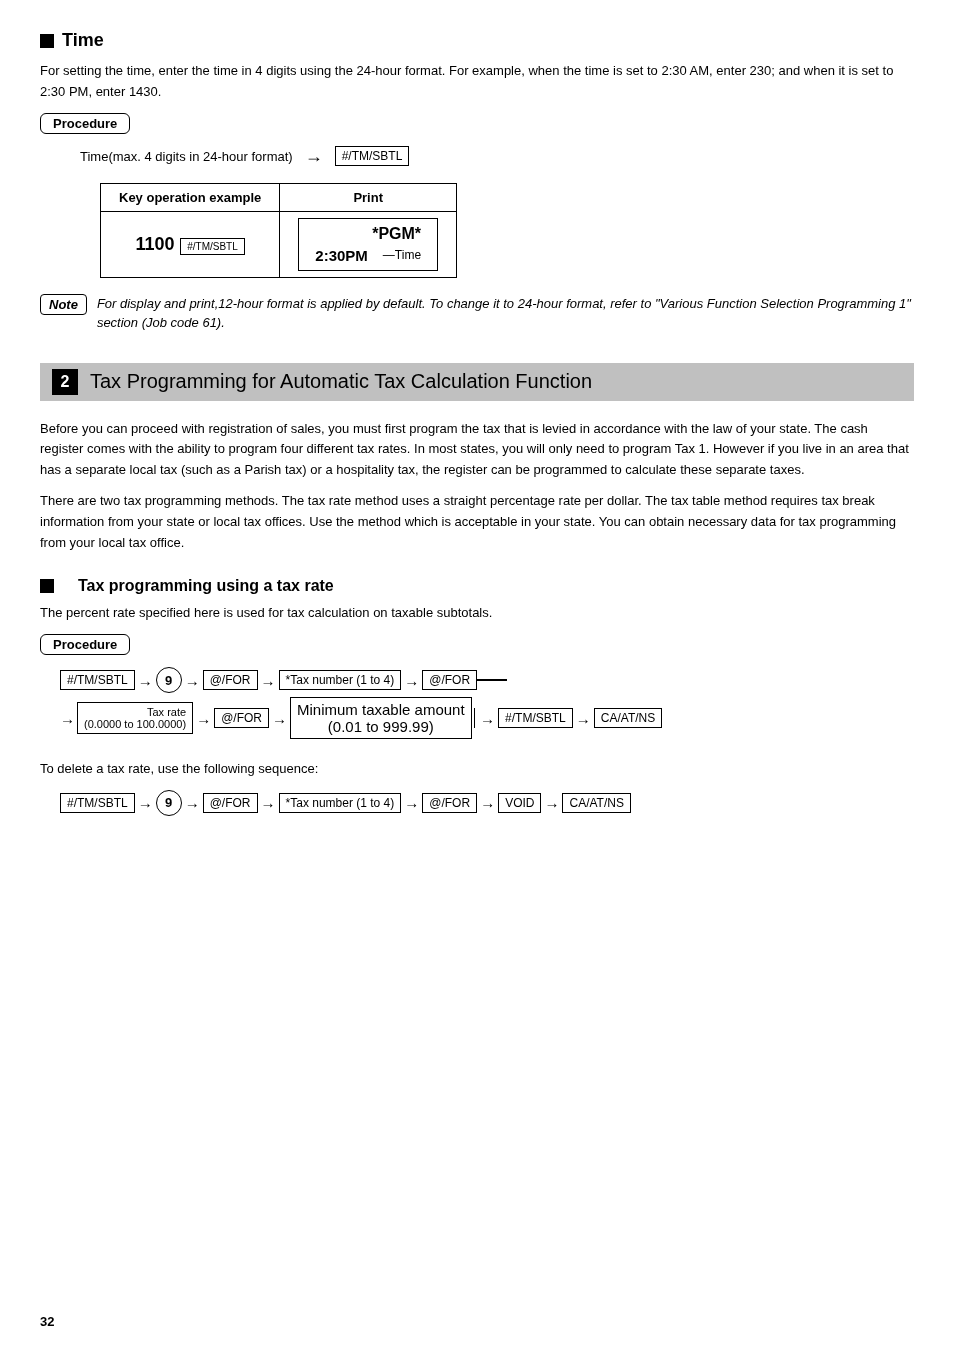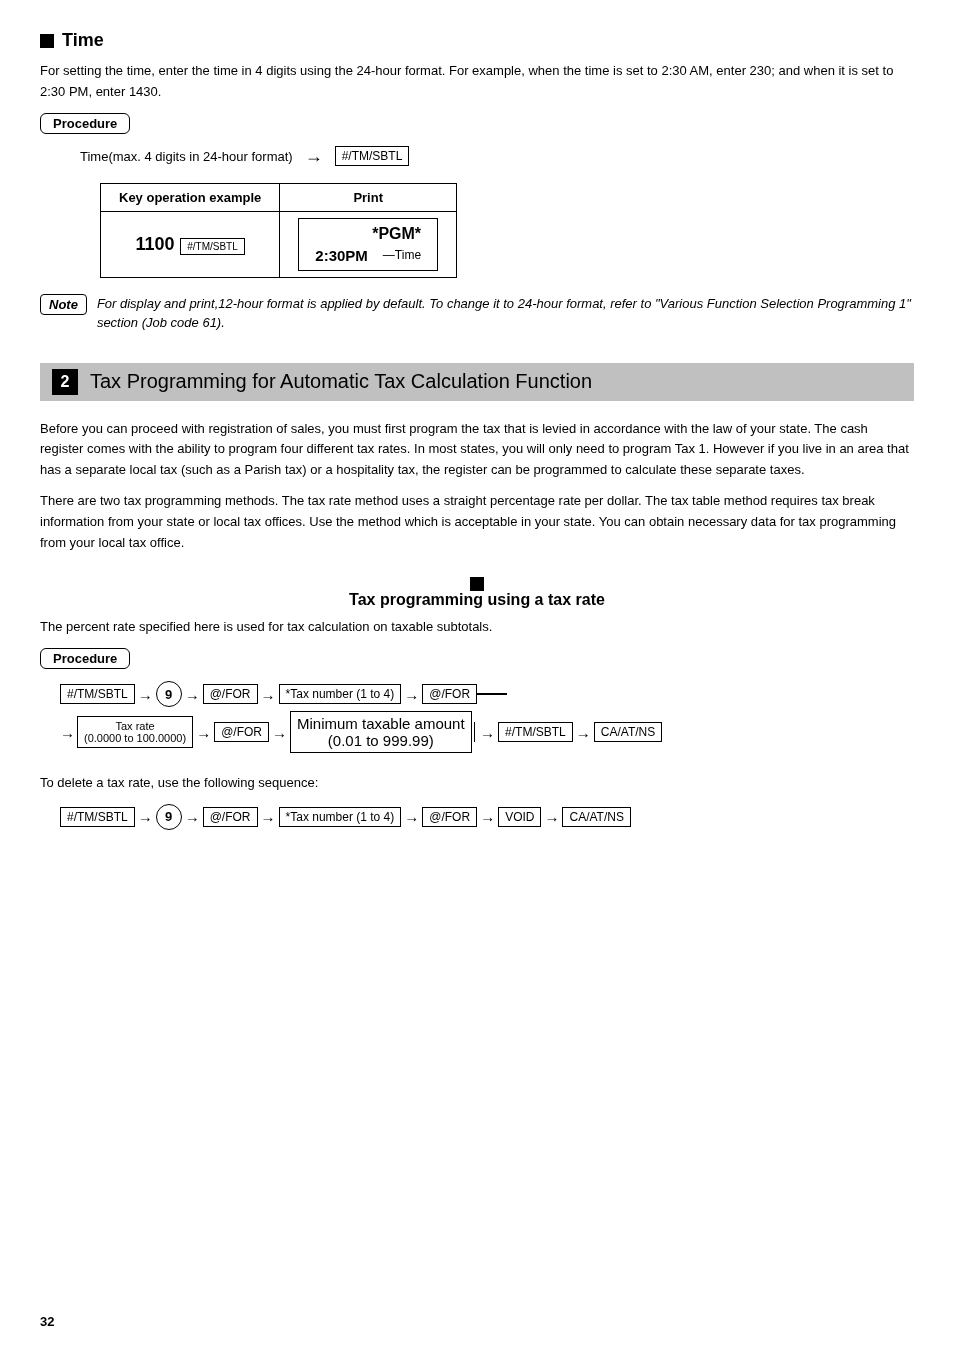--- a/index.html
+++ b/index.html
@@ -103,24 +103,23 @@
     }
     .section-2-title {
       font-size: 20px;
       font-weight: normal;
     }
 
     
     .subsection-heading {
       display: flex;
       align-items: center;
-      gap: 0;
+      gap: 24px;
       margin-bottom: 8px;
       margin-top: 24px;
-      flex-direction: column;
     }
     .subsection-heading .black-square {
       width: 14px;
       height: 14px;
       background: #000;
       display: inline-block;
       flex-shrink: 0;
     }
     .subsection-heading h3 {
       font-size: 16px;
@@ -309,21 +308,21 @@
             </div>
           </div>
         </div>
 
         <div style="margin-top:4px; position:relative; width:100%;">
 
 
           <div style="display:flex; align-items:center; gap:0; flex-wrap:nowrap;">
 
             <span style="font-size:15px; margin-right:2px;">→</span>
-            <span class="fi" style="font-size:11px; text-align:center; white-space:pre-line; padding:3px 6px;">Tax rate
+            <span class="fi" style="font-size:11px; text-align:right; white-space:pre-line; padding:3px 6px;">Tax rate
 (0.0000 to 100.0000)</span>
             <span class="arr-r">→</span>
             <span class="fi">@/FOR</span>
             <span class="arr-r">→</span>
             <span class="fi" style="font-size:15px; text-align:center; white-space:pre-line; padding:3px 6px;">Minimum taxable amount
 (0.01 to 999.99)</span>
             <span style="display:inline-block; width:1.5px; height:20px; background:#000; vertical-align:middle; margin:0 2px;"></span>
             <span class="arr-r">→</span>
             <span class="fi">#/TM/SBTL</span>
             <span class="arr-r">→</span>

